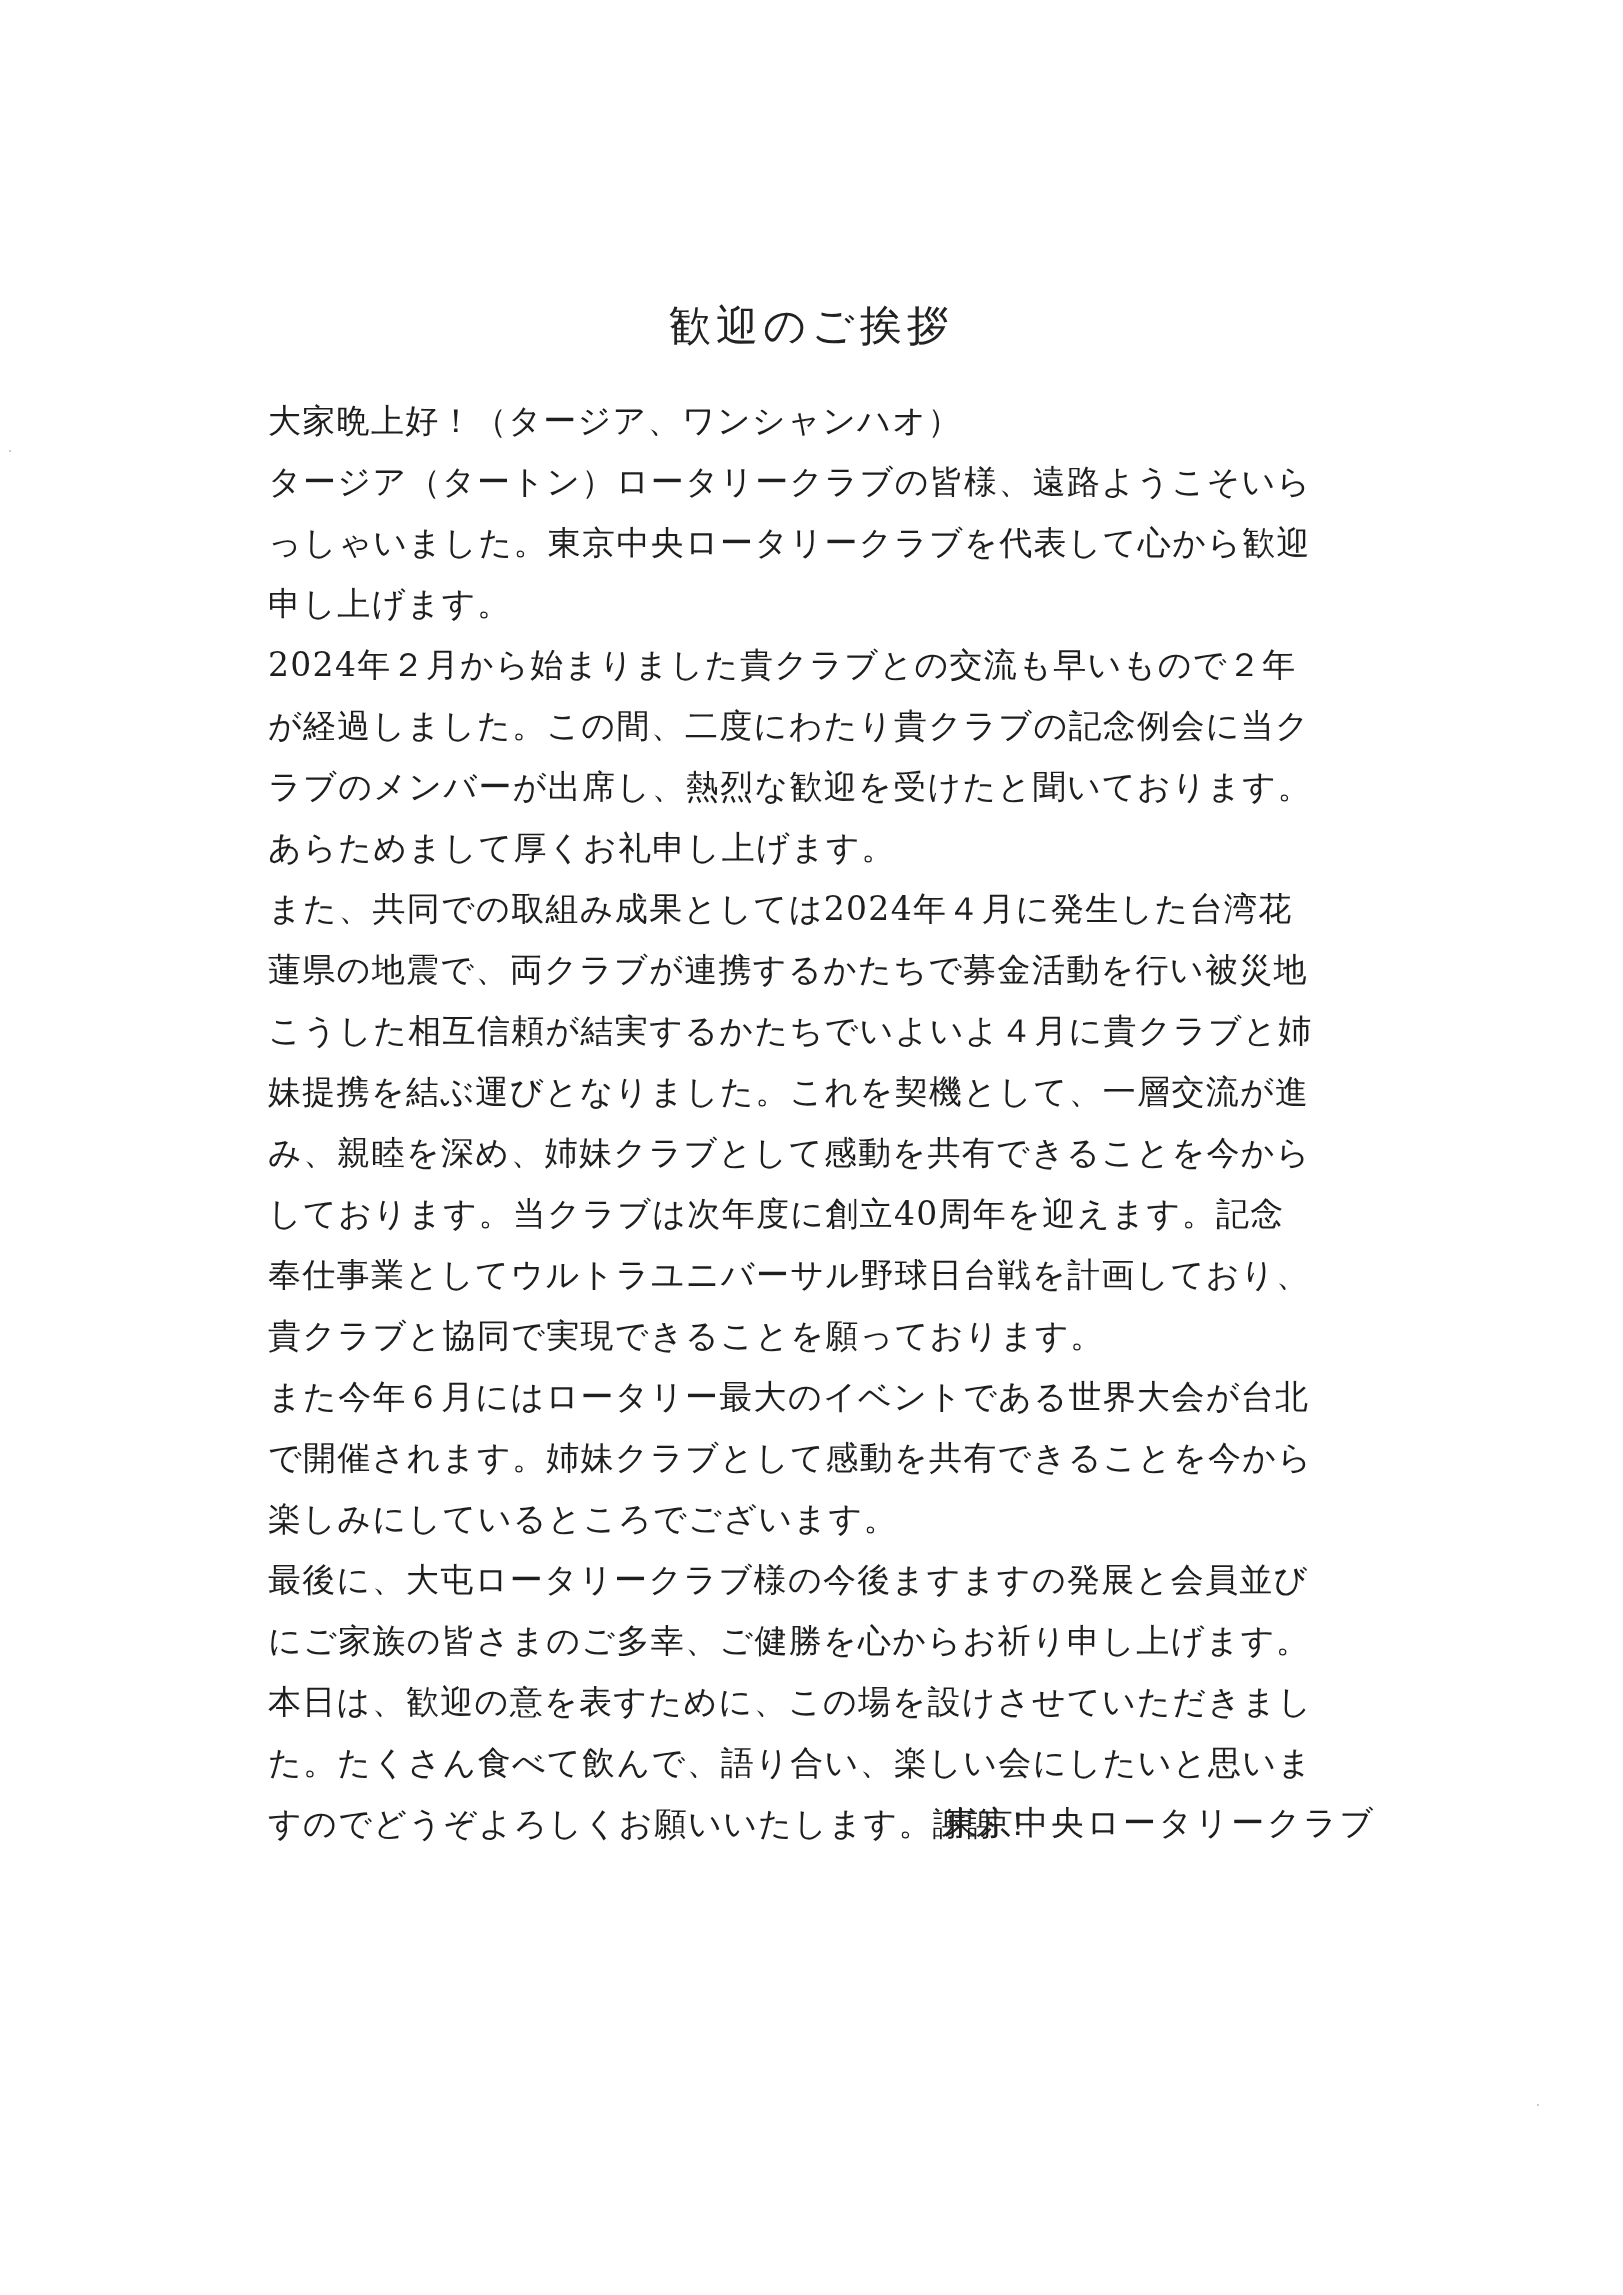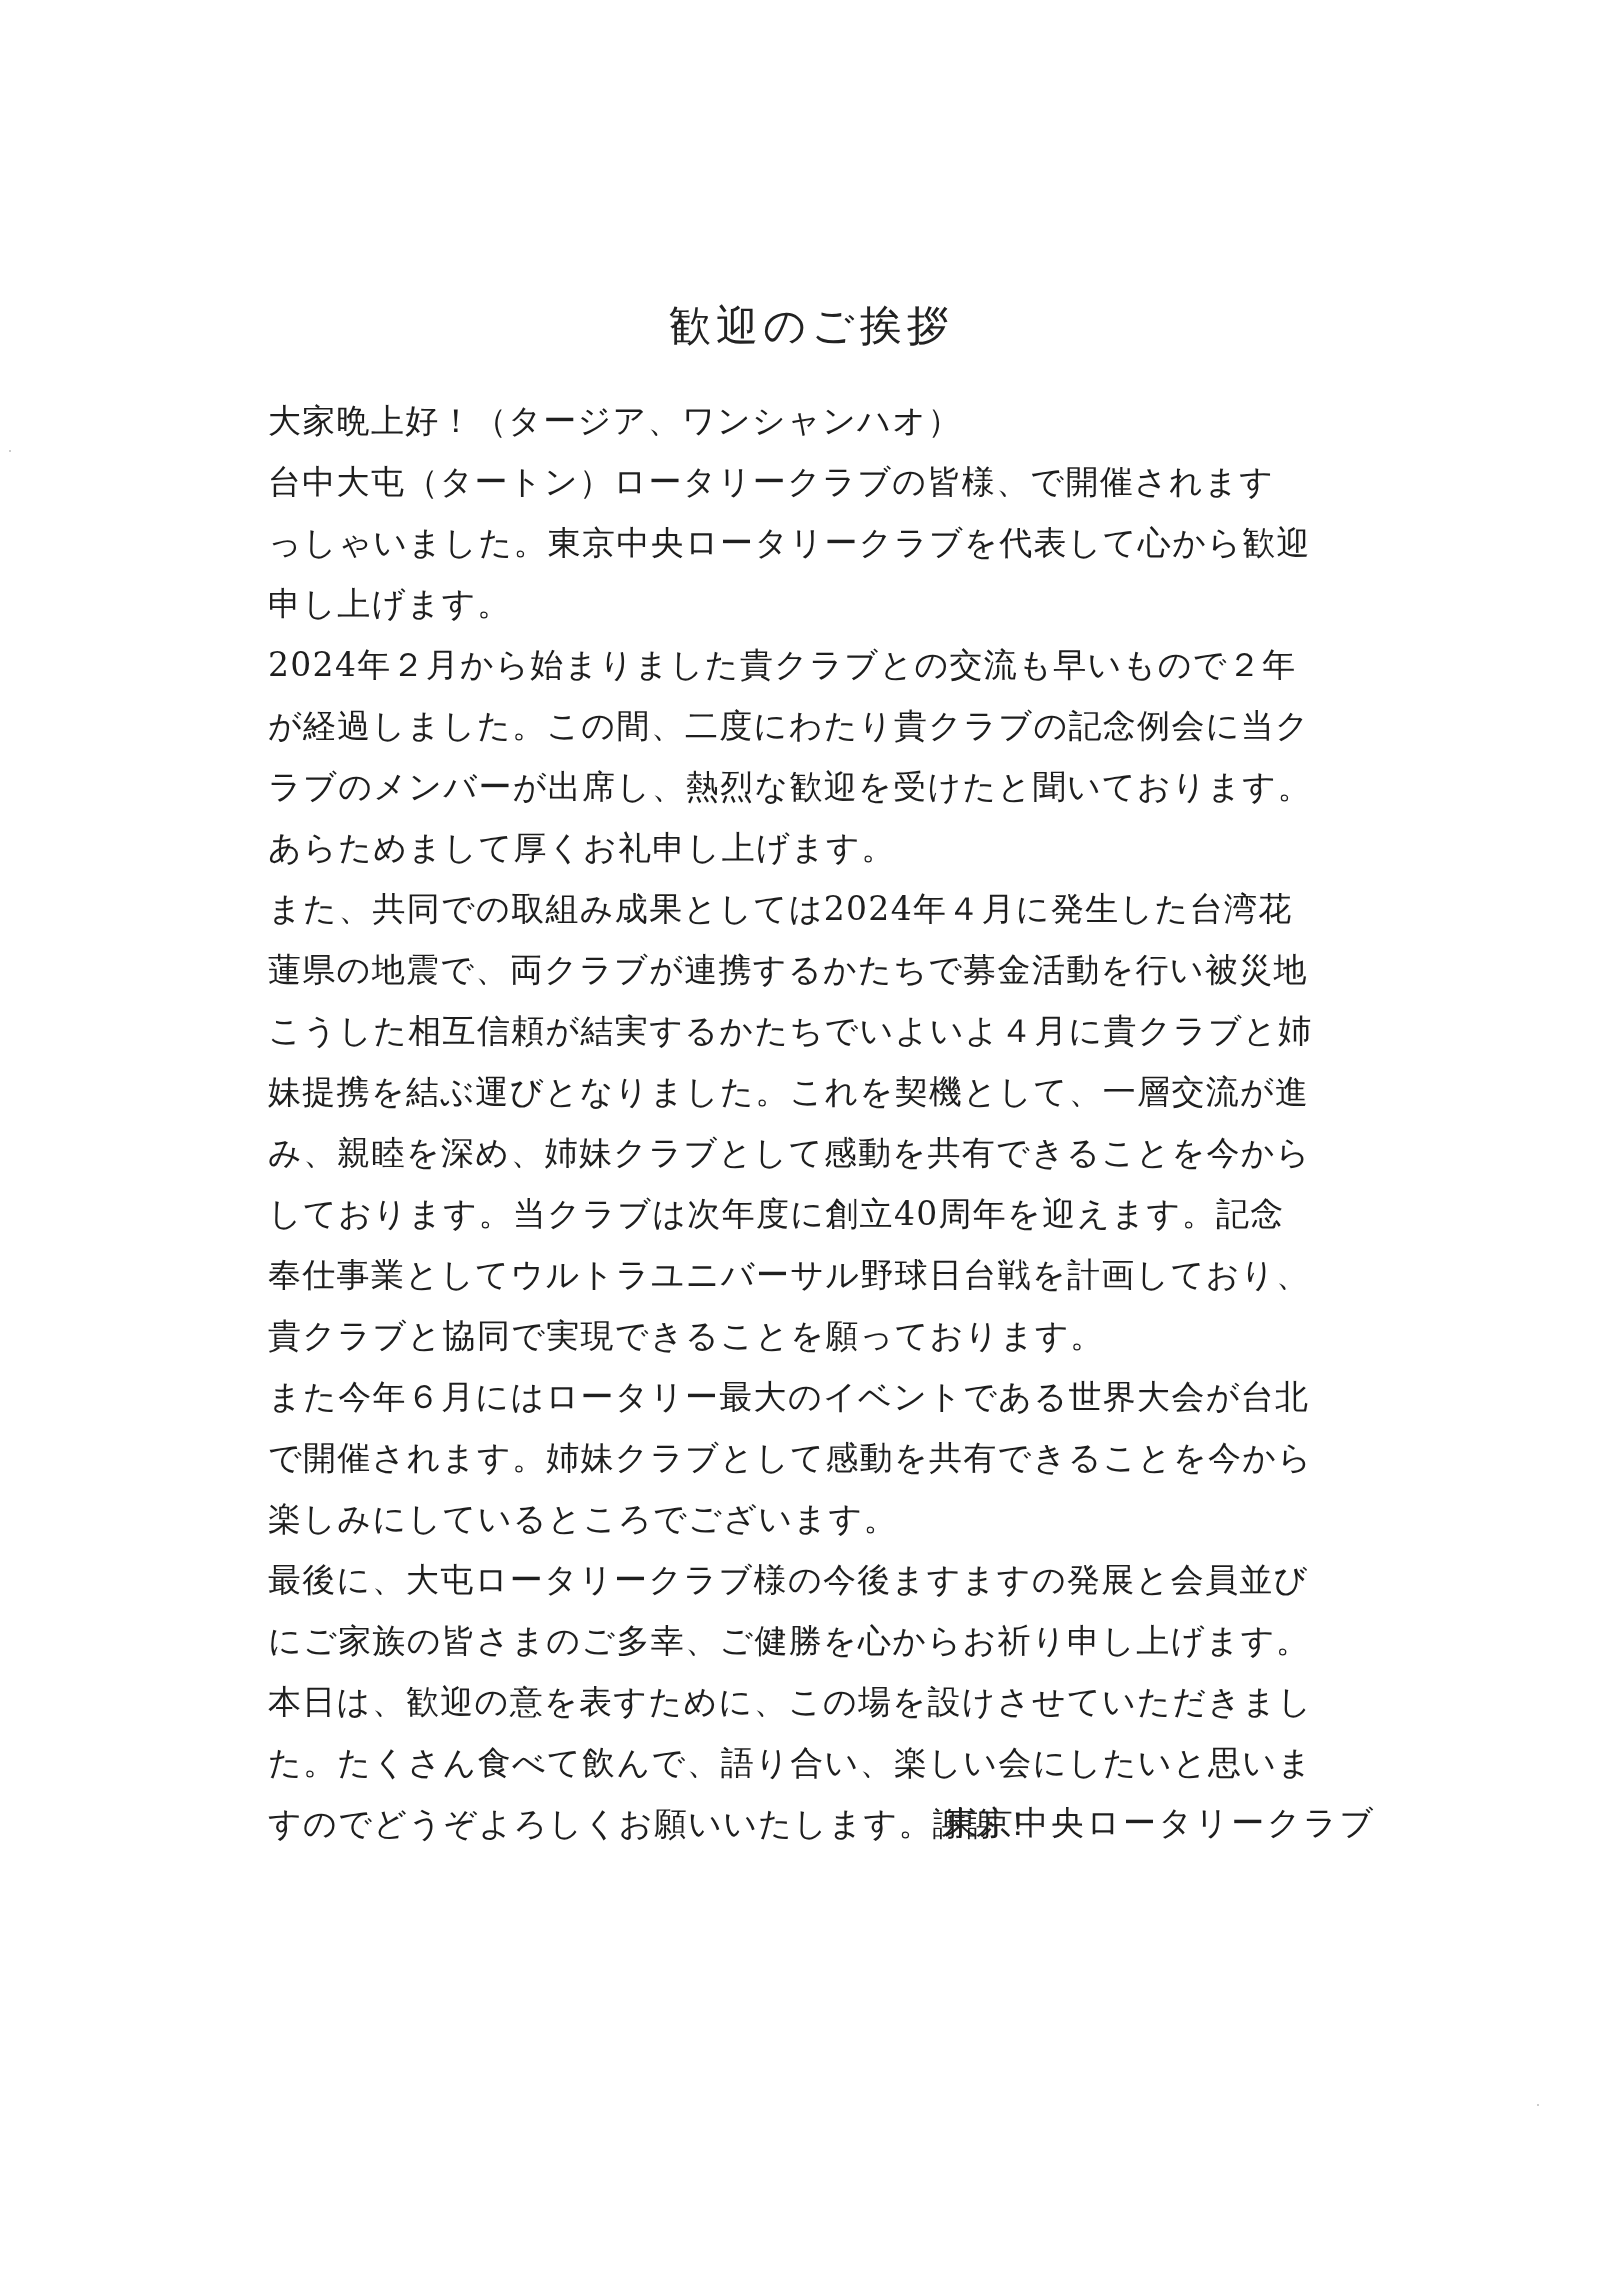--- a/index.html
+++ b/index.html
@@ -75,21 +75,21 @@
   </style>
 </head>
 <body>
 
 <div class="page">
 
   <h1 class="title">歓迎のご挨拶</h1>
 
   <div class="body-text">
     <span class="line">大家晩上好！（タージア、ワンシャンハオ）</span>
-    <span class="line">台中大屯（タートン）ロータリークラブの皆様、で開催されます</span>
+    <span class="line">タージア（タートン）ロータリークラブの皆様、遠路ようこそいら</span>
     <span class="line">っしゃいました。東京中央ロータリークラブを代表して心から歓迎</span>
     <span class="line">申し上げます。</span>
     <span class="line">2024年２月から始まりました貴クラブとの交流も早いもので２年</span>
     <span class="line">が経過しました。この間、二度にわたり貴クラブの記念例会に当ク</span>
     <span class="line">ラブのメンバーが出席し、熱烈な歓迎を受けたと聞いております。</span>
     <span class="line">あらためまして厚くお礼申し上げます。</span>
     <span class="line">また、共同での取組み成果としては2024年４月に発生した台湾花</span>
     <span class="line">蓮県の地震で、両クラブが連携するかたちで募金活動を行い被災地</span>
     <span class="line">こうした相互信頼が結実するかたちでいよいよ４月に貴クラブと姉</span>
     <span class="line">妹提携を結ぶ運びとなりました。これを契機として、一層交流が進</span>

